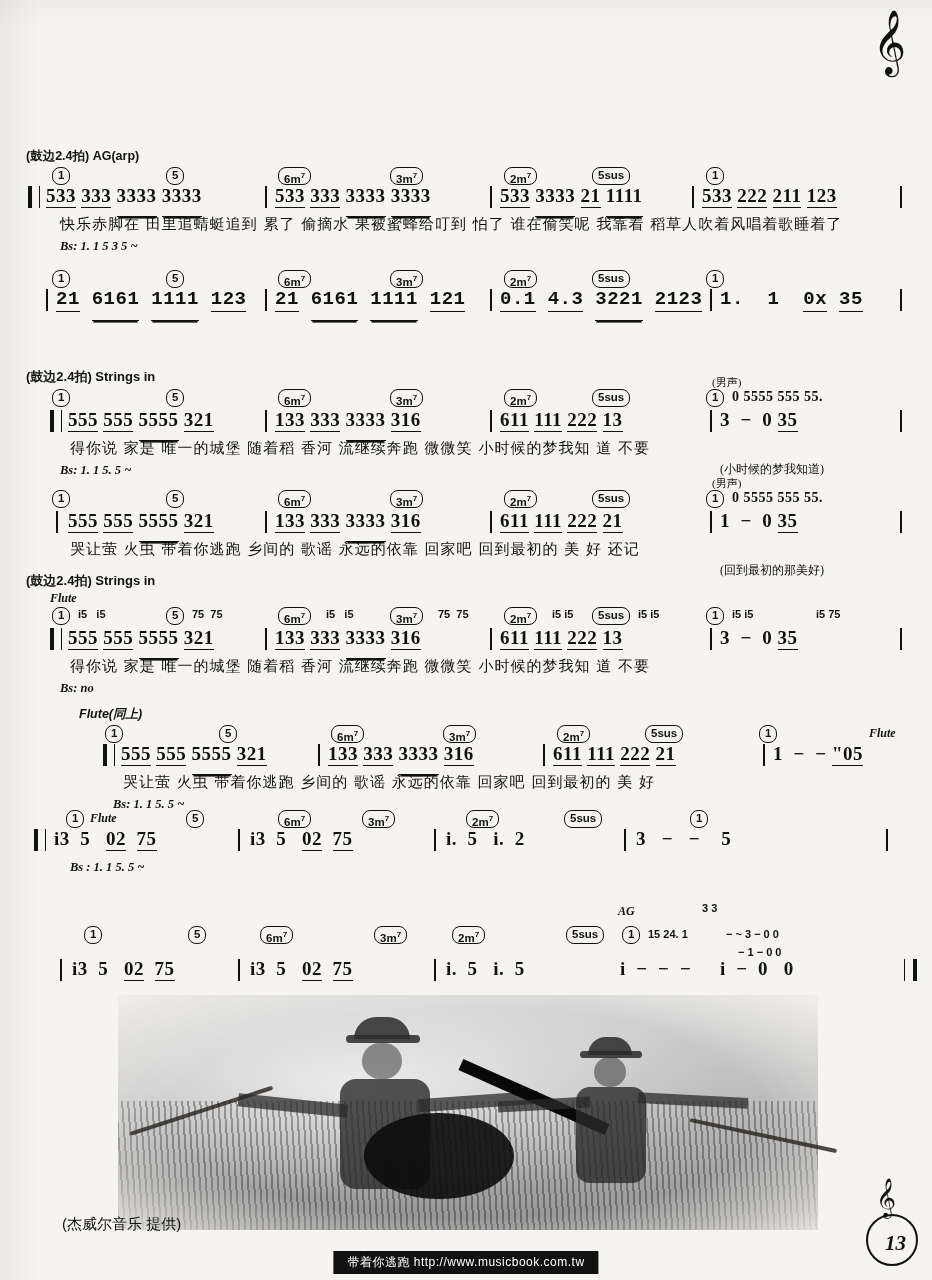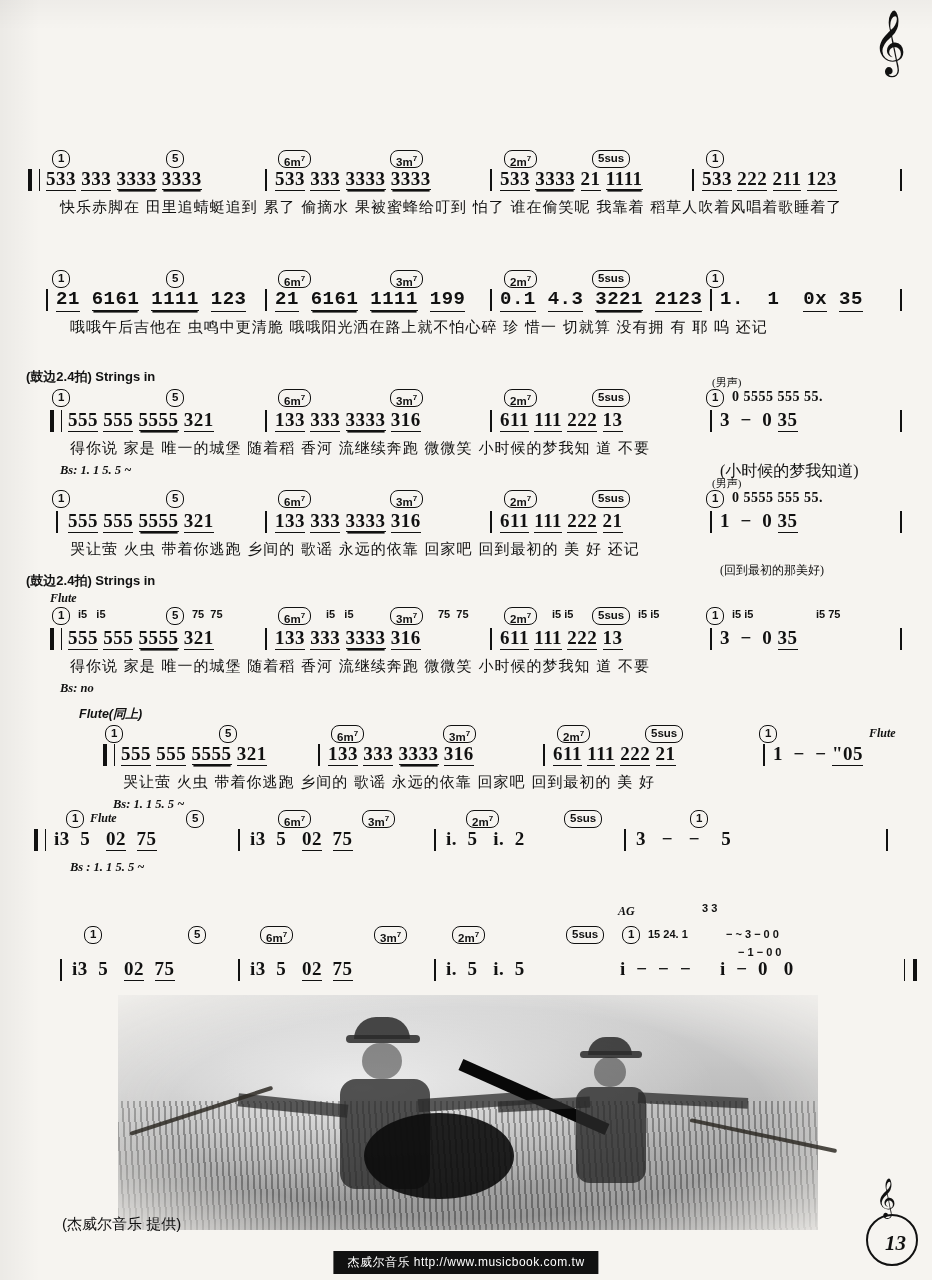--- a/index.html
+++ b/index.html
@@ -76,21 +76,21 @@
   .noterow{
     position:relative;height:32px;margin-left:20px;
     font-family:"Liberation Serif", serif;
   }
   .note{
     position:absolute;top:0;
     font-size:19px;font-weight:bold;letter-spacing:.5px;
     white-space:nowrap;
   }
   .note .u{border-bottom:1.6px solid #111;padding-bottom:1px;}
-  .note .uu{border-bottom:1.6px solid #111;padding-bottom:0;box-shadow:0 3px 0 -1.4px #111;}
+  .note .uu{border-bottom:1.6px solid #111;padding-bottom:10px;box-shadow:0 3px 0 -1.4px #111;}
   .bar{
     position:absolute;top:1px;width:1.6px;height:22px;background:#111;
   }
   .dbar{
     position:absolute;top:1px;width:7px;height:22px;
     border-left:4px solid #111;border-right:1.6px solid #111;
   }
   .endbar{
     position:absolute;top:1px;width:8px;height:22px;
     border-left:1.6px solid #111;border-right:4px solid #111;
@@ -143,20 +143,21 @@
 </head>
 <body>
 
 <div class="page">
 
   <div class="clef-top">𝄞</div>
 
   <div class="score">
 
     <div class="sysblock" style="position:absolute;left:0;top:148px;width:932px;">
+      <div class="annot">(鼓边2.4拍) AG(arp)</div>
       <div class="chordrow" style="margin-top:2px;">
         <div class="chord" style="left:26px;">1</div>
         <div class="chord" style="left:140px;">5</div>
         <div class="chord" style="left:252px;">6m<sup>7</sup></div>
         <div class="chord" style="left:364px;">3m<sup>7</sup></div>
         <div class="chord" style="left:478px;">2m<sup>7</sup></div>
         <div class="chord" style="left:566px;">5sus</div>
         <div class="chord" style="left:680px;">1</div>
       </div>
       <div class="noterow" style="height:30px;">
@@ -166,46 +167,46 @@
         <div class="note" style="left:255px;"><span class="u">533</span> <span class="u">333</span> <span class="uu">3333</span> <span class="uu">3333</span></div>
         <div class="bar" style="left:470px;"></div>
         <div class="note" style="left:480px;"><span class="u">533</span> <span class="uu">3333</span> <span class="u">21</span> <span class="uu">1111</span></div>
         <div class="bar" style="left:672px;"></div>
         <div class="note" style="left:682px;text-align:right;"><span class="u">533</span> <span class="u">222</span> <span class="u">211</span> <span class="u">123</span></div>
         <div class="bar" style="left:880px;"></div>
       </div>
       <div class="lyricrow">
         <div class="lyr" style="left:40px;">快乐赤脚在 田里追蜻蜓追到 累了 偷摘水 果被蜜蜂给叮到 怕了 谁在偷笑呢 我靠着 稻草人吹着风唱着歌睡着了</div>
       </div>
+      <div class="bsrow">
+        <div class="bs" style="left:40px;">Bs: 1.   1  5    3 5   ~</div>
+      </div>
     </div>
 
     <div class="sysblock" style="position:absolute;left:0;top:270px;width:932px;">
       <div class="chordrow">
         <div class="chord" style="left:26px;">1</div>
         <div class="chord" style="left:140px;">5</div>
         <div class="chord" style="left:252px;">6m<sup>7</sup></div>
         <div class="chord" style="left:364px;">3m<sup>7</sup></div>
         <div class="chord" style="left:478px;">2m<sup>7</sup></div>
         <div class="chord" style="left:566px;">5sus</div>
         <div class="chord" style="left:680px;">1</div>
       </div>
       <div class="noterow" style="height:30px;font-family:Liberation Mono, monospace;">
         <div class="bar" style="left:26px;"></div>
         <div class="note" style="left:36px;"><span class="u">21</span> <span class="uu">6161</span> <span class="uu">1111</span> <span class="u">123</span></div>
         <div class="bar" style="left:245px;"></div>
-        <div class="note" style="left:255px;"><span class="u">21</span> <span class="uu">6161</span> <span class="uu">1111</span> <span class="u">199</span></div>
+        <div class="note" style="left:255px;"><span class="u">21</span> <span class="uu">6161</span> <span class="uu">1111</span> <span class="u">121</span></div>
         <div class="bar" style="left:470px;"></div>
         <div class="note" style="left:480px;"><span class="u">0.1</span> <span class="u">4.3</span> <span class="uu">3221</span> <span class="u">2123</span></div>
         <div class="bar" style="left:690px;"></div>
         <div class="note" style="left:700px;">1. &nbsp;1 &nbsp;<span class="u">0x</span> <span class="u">35</span></div>
         <div class="bar" style="left:880px;"></div>
       </div>
-      <div class="lyricrow">
-        <div class="lyr" style="left:50px;">哦哦午后吉他在 虫鸣中更清脆 哦哦阳光洒在路上就不怕心碎 珍 惜一 切就算 没有拥 有 耶 呜 还记</div>
-      </div>
     </div>
 
     <div class="sysblock" style="position:absolute;left:0;top:368px;width:932px;">
       <div class="annot bold-strings">(鼓边2.4拍) Strings in</div>
       <div class="chordrow" style="margin-top:3px;">
         <div class="chord" style="left:26px;">1</div>
         <div class="chord" style="left:140px;">5</div>
         <div class="chord" style="left:252px;">6m<sup>7</sup></div>
         <div class="chord" style="left:364px;">3m<sup>7</sup></div>
         <div class="chord" style="left:478px;">2m<sup>7</sup></div>
@@ -223,21 +224,21 @@
         <div class="note" style="left:480px;"><span class="u">611</span> <span class="u">111</span> <span class="u">222</span> <span class="u">13</span></div>
         <div class="bar" style="left:690px;"></div>
         <div class="note" style="left:700px;">3 &nbsp;−&nbsp; 0 <span class="u">35</span></div>
         <div class="bar" style="left:880px;"></div>
       </div>
       <div class="lyricrow">
         <div class="lyr" style="left:50px;">得你说 家是 唯一的城堡 随着稻 香河 流继续奔跑 微微笑 小时候的梦我知 道        不要</div>
       </div>
       <div class="bsrow" style="height:22px;">
         <div class="bs" style="left:40px;">Bs: 1.    1   5.    5   ~</div>
-        <div class="tiny" style="left:700px;top:-2px;font-size:16px;">(小时候的梦我知道)</div>
+        <div class="tiny" style="left:700px;top:-2px;font-size:12px;">(小时候的梦我知道)</div>
       </div>
     </div>
 
     <div class="sysblock" style="position:absolute;left:0;top:490px;width:932px;">
       <div class="chordrow">
         <div class="chord" style="left:26px;">1</div>
         <div class="chord" style="left:140px;">5</div>
         <div class="chord" style="left:252px;">6m<sup>7</sup></div>
         <div class="chord" style="left:364px;">3m<sup>7</sup></div>
         <div class="chord" style="left:478px;">2m<sup>7</sup></div>
@@ -412,14 +413,14 @@
     <div class="figure" style="left:380px;top:104px;width:92px;height:11px;transform:rotate(-3deg);opacity:.75;"></div>
     <div class="figure" style="left:520px;top:100px;width:110px;height:11px;transform:rotate(3deg);opacity:.75;"></div>
   </div>
   <div class="leaf" style="left:130px;top:1132px;transform:rotate(-18deg);"></div>
   <div class="leaf" style="left:690px;top:1118px;transform:rotate(12deg);"></div>
 
   <div class="credit">(杰威尔音乐  提供)</div>
   <div class="clef-bottom">𝄞</div>
   <div class="page-circle"></div>
   <div class="page-num">13</div>
-  <div class="footer-bar">杰威尔音乐 http://www.musicbook.com.tw</div>
+  <div class="footer-bar">带着你逃跑 http://www.musicbook.com.tw</div>
 </div>
 
 </body></html>

